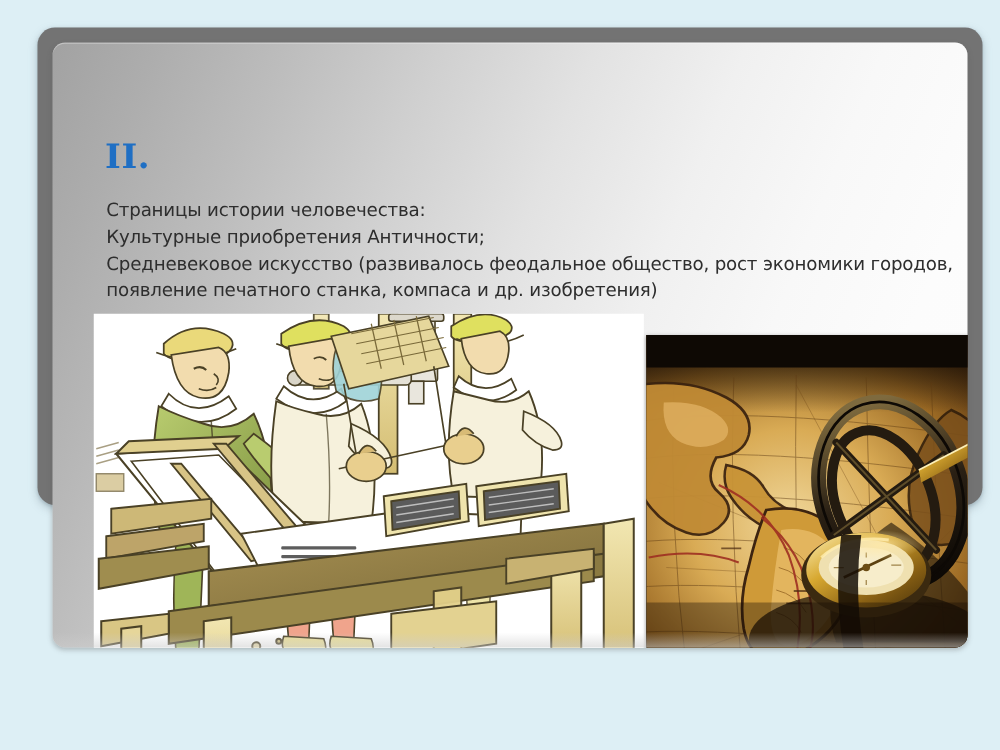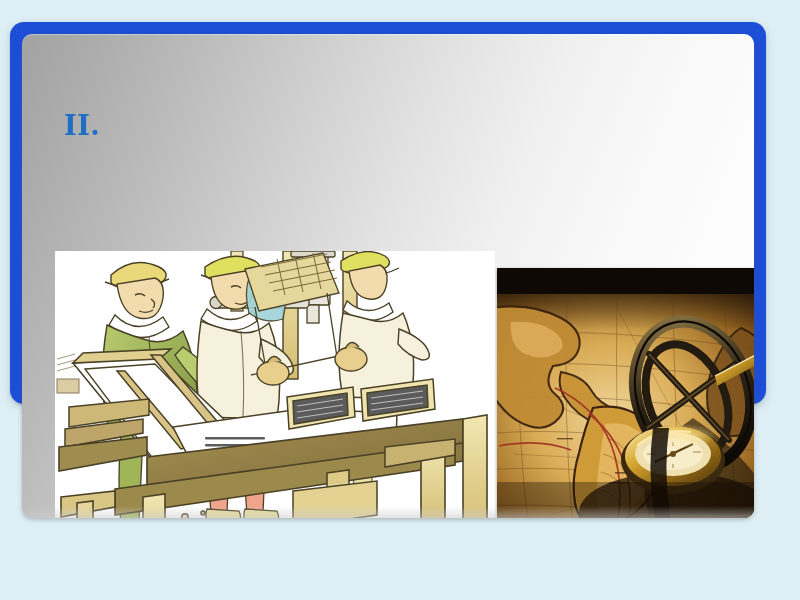--- a/index.html
+++ b/index.html
@@ -12,25 +12,25 @@
   }
 
   body {
     background: #ddeff5;
     font-family: "Liberation Sans", sans-serif;
   }
 
   
   .slide-card {
     position: absolute;
-    left: 10px;
+    left: 30px;
     top: 22px;
     width: 756px;
     height: 382px;
-    background: #1d4ed8;
+    background: #737373;
     border-radius: 14px;
     box-shadow: 0 3px 7px rgba(120,140,150,0.40),
                 0 1px 2px rgba(120,140,150,0.25);
   }
 
   
   .content-panel {
     position: absolute;
     left: 12px;
     top: 12px;
@@ -128,20 +128,25 @@
 </style>
 </head>
 <body>
 
 <div class="slide-card">
 
   <div class="content-panel">
 
     <div class="slide-title">II.</div>
 
+    <div class="body-text">
+      <span class="tline">Страницы истории человечества:</span>
+      <span class="tline">Культурные приобретения Античности;</span>
+      <span class="tline wrap">Средневековое искусство (развивалось феодальное общество, рост экономики городов, появление печатного станка, компаса и др. изобретения)</span>
+    </div>
 
     <div class="media-row">
 
       <div class="photo photo-press">
         <svg viewBox="0 0 440 276" preserveAspectRatio="none">
           <defs>
             <linearGradient id="wd" x1="0" y1="0" x2="0" y2="1">
               <stop offset="0" stop-color="#f2e7b2"></stop>
               <stop offset="1" stop-color="#d4bd72"></stop>
             </linearGradient>

